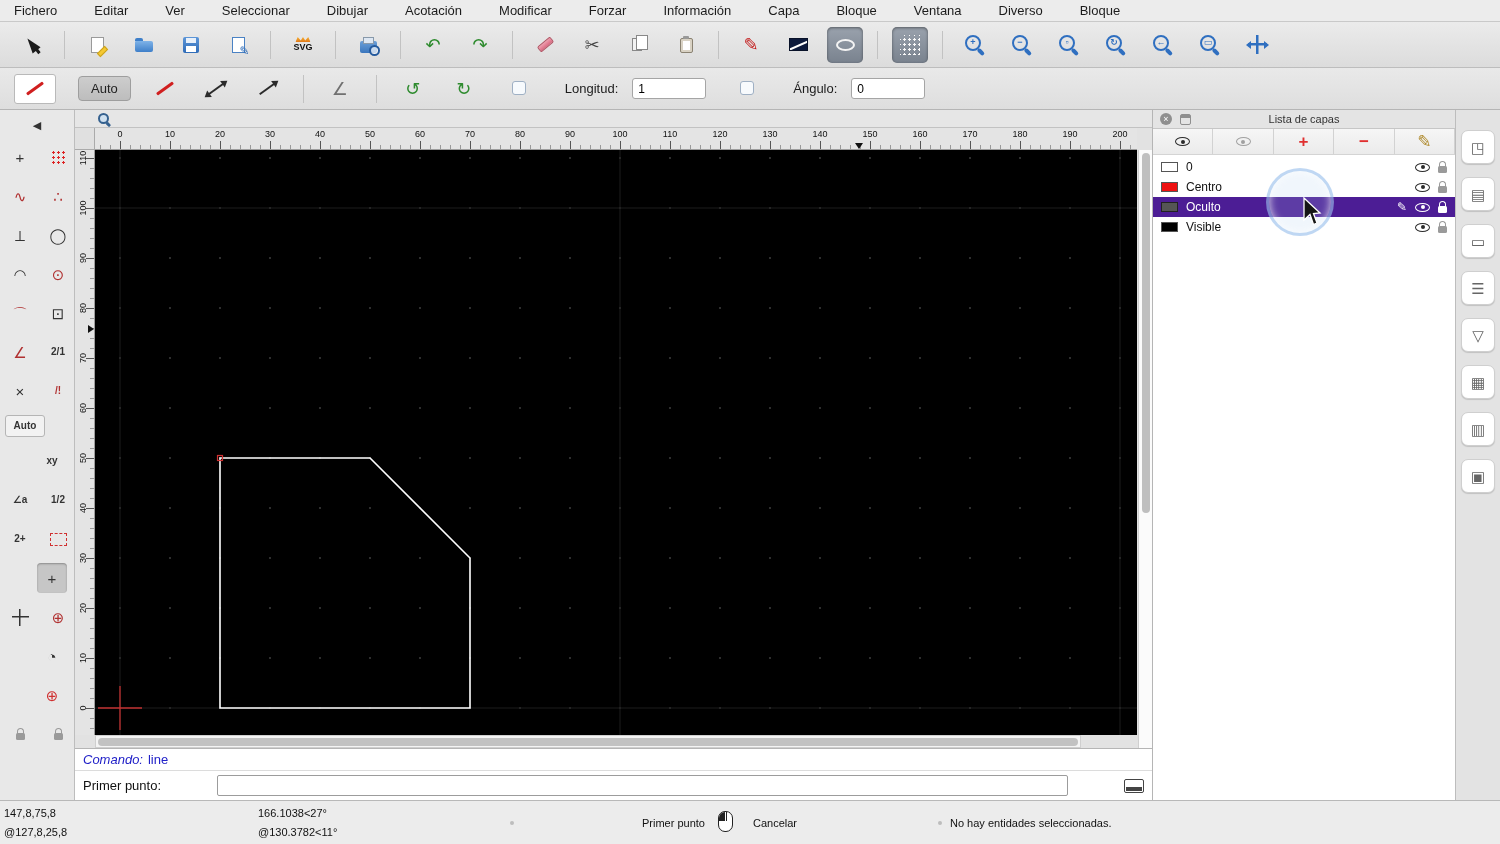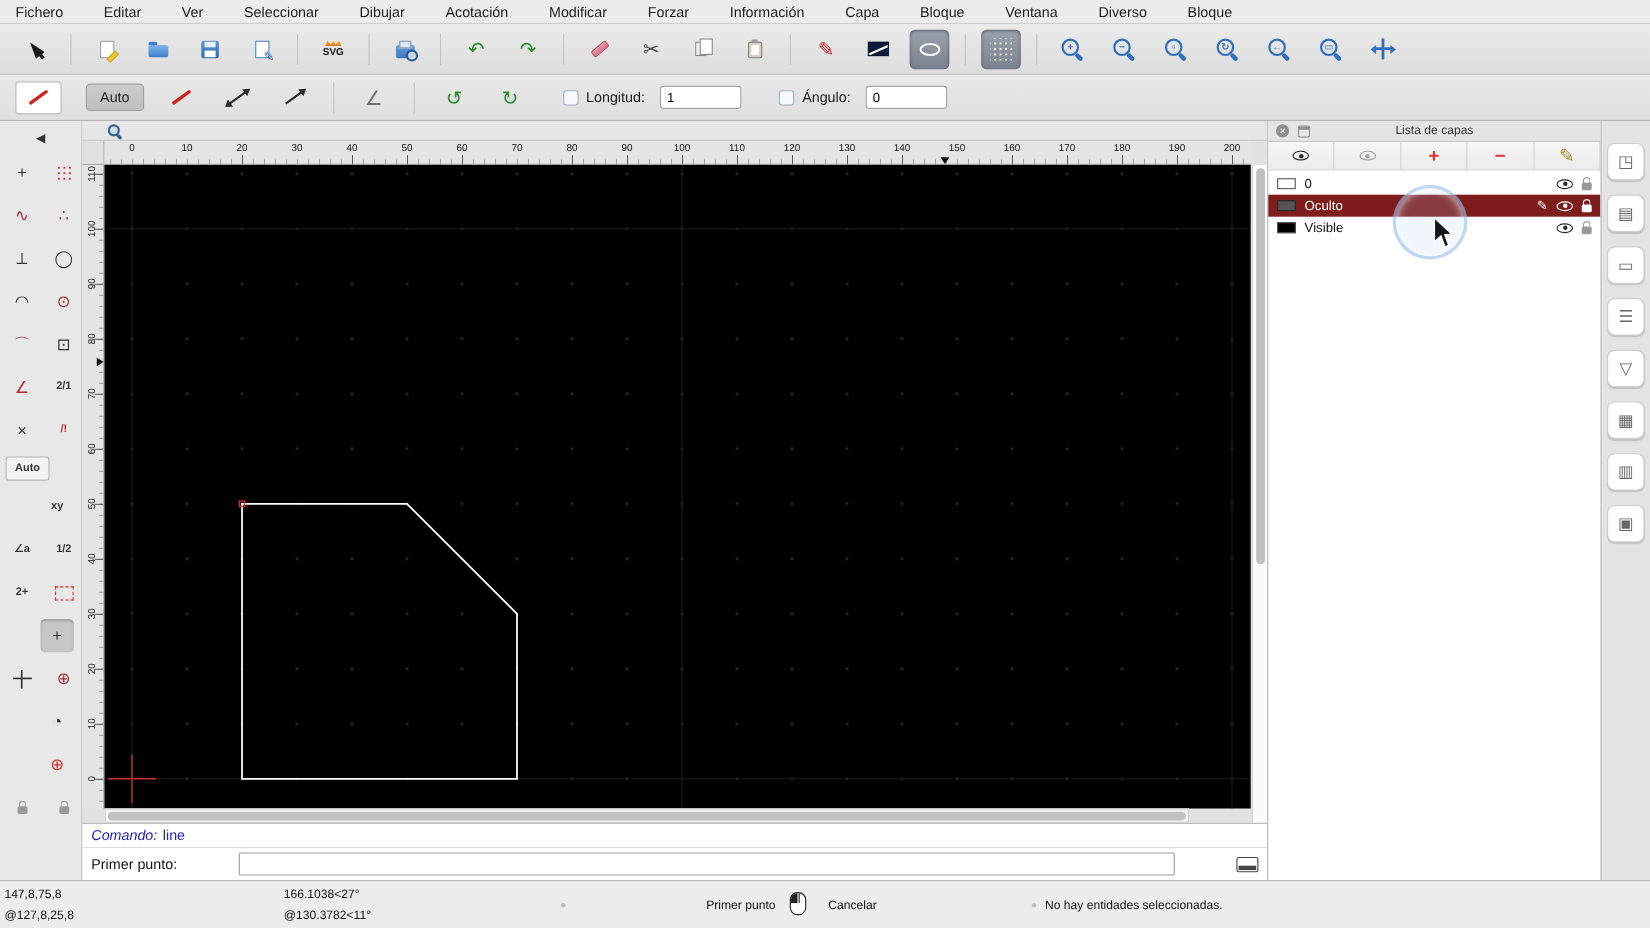--- a/index.html
+++ b/index.html
@@ -22,21 +22,21 @@
   .ticon { display:flex; align-items:center; justify-content:center; font-size:18px; line-height:1; }
 
   #toolbar2 { position:absolute; left:0; top:68px; width:1500px; height:42px;
               background:linear-gradient(#e9e9e9,#dedede); border-bottom:1px solid #b5b5b5;
               display:flex; align-items:center; padding-left:14px; }
   .curtool { width:42px; height:30px; background:#fff; border:1px solid #b9b9b9; border-radius:3px;
              display:flex; align-items:center; justify-content:center; margin-right:22px; }
   .autobtn { background:linear-gradient(#cdcdcd,#bdbdbd); border:1px solid #9e9e9e; border-radius:4px;
              padding:4px 12px; font-size:13px; color:#222; margin-right:16px; }
   #tool-buttons { display:flex; align-items:center; gap:15px; margin-right:30px; }
-  .chk { display:flex; align-items:flex-end; margin-right:6px; }
+  .chk { display:flex; align-items:flex-start; margin-right:6px;gap:32px; }
   .checkbox { width:14px; height:14px; background:#f7fafd; border:1px solid #9fb0c4; border-radius:3px; margin-right:7px; }
   .tlabel { font-size:13px; color:#1c1c1c; }
   .tinput { width:74px; height:21px; border:1px solid #a5a5a5; border-radius:3px; padding:0 5px; font-size:12px;
             margin-left:8px; margin-right:34px; font-family:inherit; background:#fff; }
 
   
   .i-cursor{position:relative;width:0;height:0;border-left:5px solid transparent;border-right:5px solid transparent;border-bottom:15px solid #1b1b1b;transform:rotate(-38deg);}
   .i-cursor::after{content:'';position:absolute;left:-1.5px;top:13px;width:3px;height:6px;background:#1b1b1b;}
   .i-newdoc{position:relative;width:13px;height:16px;background:#fff;border:1px solid #9a9a9a;}
   .i-newdoc::after{content:'';position:absolute;right:-5px;bottom:-2px;width:9px;height:3px;background:#f5c832;border:1px solid #caa21d;transform:rotate(-45deg);}
@@ -141,21 +141,21 @@
   .ph-close { width:12px; height:12px; border-radius:50%; background:#8f8f8f; color:#fff; font-size:9px; line-height:12px;
               text-align:center; z-index:2; }
   .ph-detach { width:11px; height:11px; border:1.5px solid #8f8f8f; border-radius:2px; position:relative; z-index:2; }
   .ph-detach::after { content:''; position:absolute; left:0; right:0; top:0; height:3px; background:#8f8f8f; }
   .lp-title { position:absolute; left:0; width:100%; text-align:center; font-size:11px; color:#333; }
   #lp-toolbar { height:26px; display:flex; background:linear-gradient(#f6f6f6,#ebebeb); border-bottom:1px solid #d4d4d4; }
   .lp-cell { flex:1; display:flex; align-items:center; justify-content:center; border-right:1px solid #d2d2d2; }
   .lp-plus { font-size:17px; font-weight:bold; }
   #layer-list { padding-top:2px; }
   .lrow { height:20px; display:flex; align-items:center; padding:0 8px 0 8px; }
-  .lrow.sel { background:#7f1d1d; color:#fff; }
+  .lrow.sel { background:#4c1d95; color:#fff; }
   .lsw { width:17px; height:10px; border:1px solid #555; margin-right:8px; flex:none; }
   .lrow.sel .lsw { border-color:#222; }
   .lname { flex:1; font-size:12px; }
   .lpencil { font-size:12px; color:#fff; margin-right:8px; }
   .leye { margin-right:8px; }
   .lrow.sel .icon-eye { border-color:#fff; }
   .lrow.sel .icon-eye::after { background:#fff; }
   .lrow.sel .icon-lock { background:#fff; }
   .lrow.sel .icon-lock::before { border-color:#fff; }
   .click-circle { position:absolute; left:113px; top:58px; width:68px; height:68px; border-radius:50%;
@@ -514,20 +514,26 @@
           <span class="lp-plus" style="color: rgb(176, 139, 46);">✎</span>
         </span>
       </div>
     <div id="layer-list">
         <div class="lrow">
           <span class="lsw" style="background: rgb(255, 255, 255);"></span>
           <span class="lname">0</span>
           <span class="icon-eye leye"></span>
           <span class="icon-lock"></span>
         </div>
+        <div class="lrow">
+          <span class="lsw" style="background: rgb(238, 17, 17);"></span>
+          <span class="lname">Centro</span>
+          <span class="icon-eye leye"></span>
+          <span class="icon-lock"></span>
+        </div>
         <div class="lrow sel">
           <span class="lsw" style="background: rgb(85, 85, 85);"></span>
           <span class="lname">Oculto</span>
           <span class="lpencil">✎</span>
           <span class="icon-eye leye"></span>
           <span class="icon-lock"></span>
         </div>
         <div class="lrow">
           <span class="lsw" style="background: rgb(0, 0, 0);"></span>
           <span class="lname">Visible</span>

